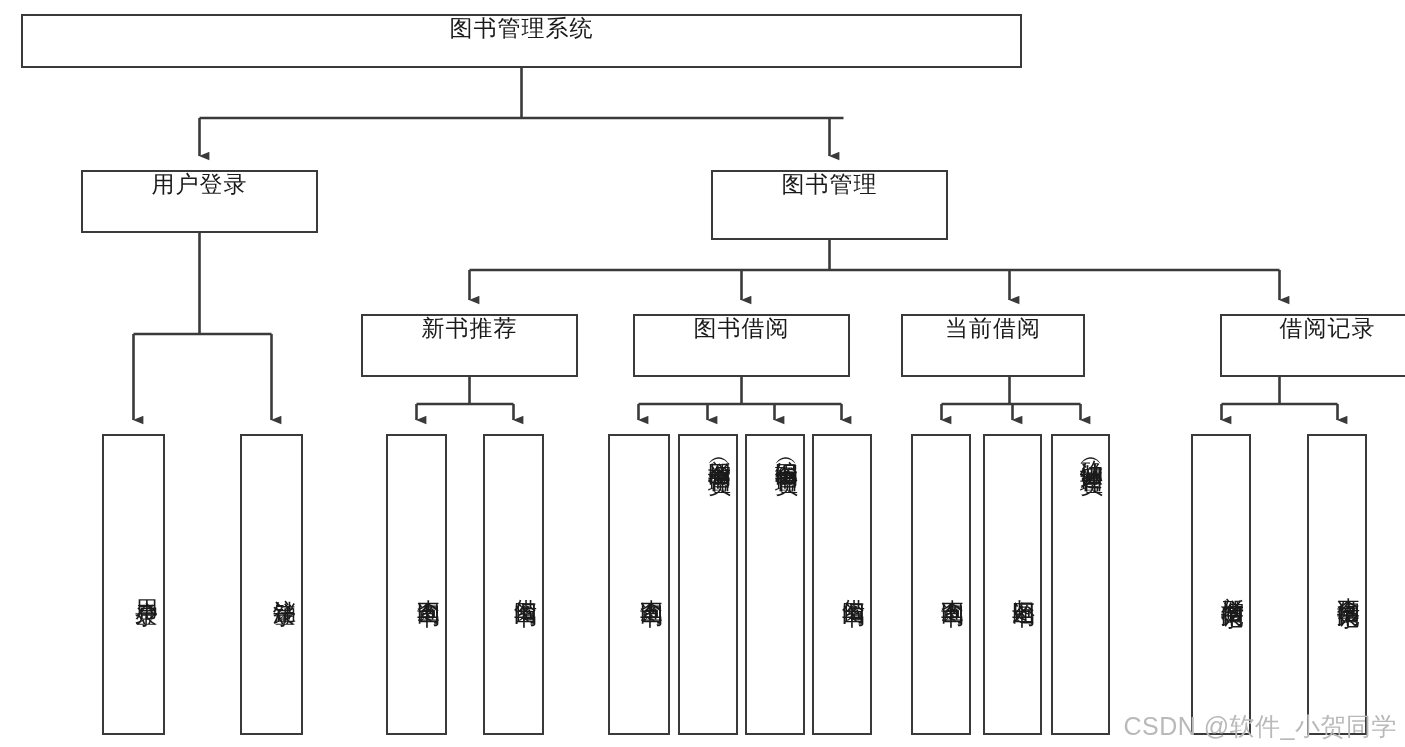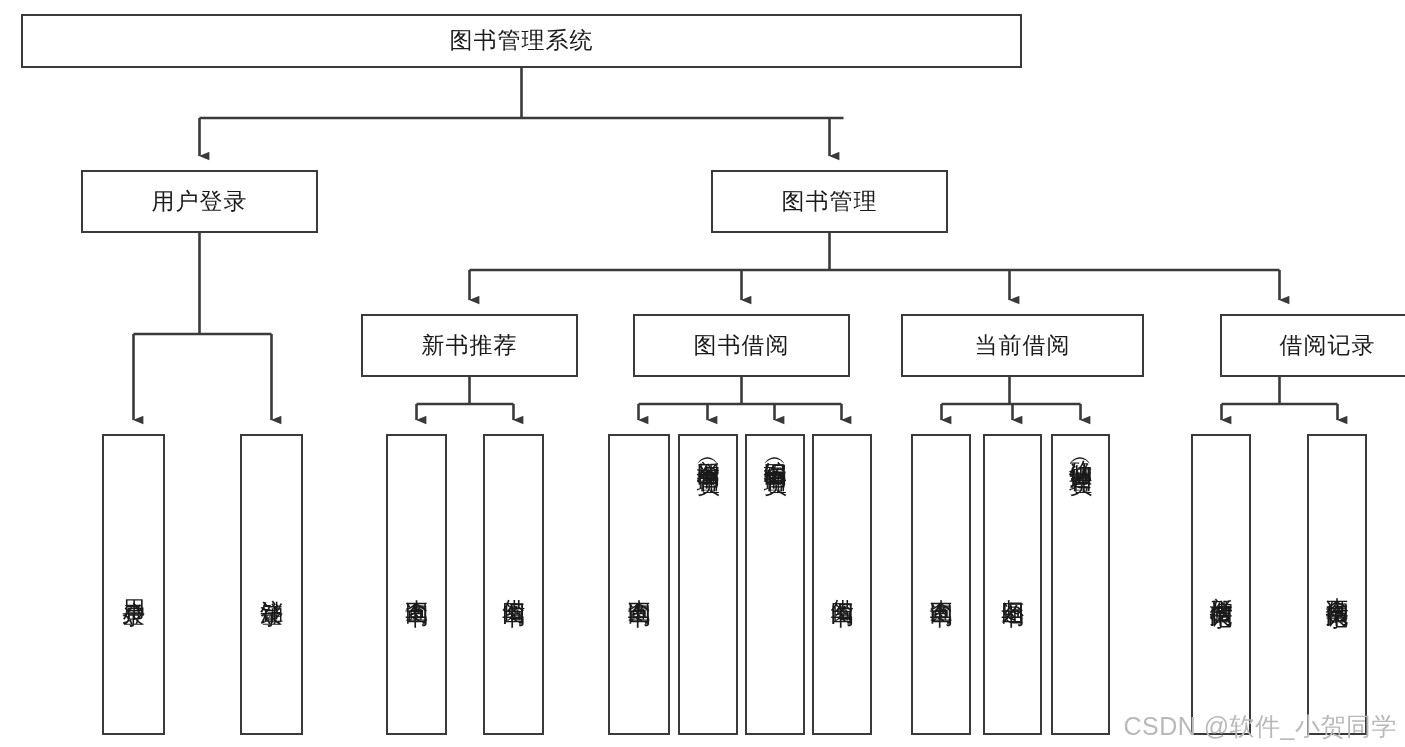--- a/index.html
+++ b/index.html
@@ -25,21 +25,21 @@
     top: 0;
     width: 1405px;
     height: 747px;
   }
   .node-box {
     position: absolute;
     box-sizing: border-box;
     border: 2.5px solid #3a3a3a;
     background: #ffffff;
     display: flex;
-    align-items: center;
+    align-items: flex-start;
     justify-content: center;
     color: #1a1a1a;
   }
   .node-box.horizontal {
     font-size: 23px;
     letter-spacing: 1px;
     line-height: 1.1;
   }
   .node-box.vertical {
     writing-mode: vertical-rl;
@@ -119,31 +119,31 @@
     </g>
   </svg>
 
   <div class="node-box horizontal" id="node-root" style="left: 21px; top: 14px; width: 1001px; height: 54px;">
     <span>图书管理系统</span>
   </div>
 
   <div class="node-box horizontal" id="node-l2-0" style="left: 81px; top: 170px; width: 237px; height: 63px;">
     <span>用户登录</span>
   </div>
-  <div class="node-box horizontal" id="node-l2-1" style="left: 711px; top: 170px; width: 237px; height: 63px;">
+  <div class="node-box horizontal" id="node-l2-1" style="left: 711px; top: 170px; width: 237px; height: 70px;">
     <span>图书管理</span>
   </div>
 
   <div class="node-box horizontal" id="node-l3-1" style="left: 633px; top: 314px; width: 217px; height: 63px;">
     <span>图书借阅</span>
   </div>
   <div class="node-box horizontal" id="node-l3-0" style="left: 361px; top: 314px; width: 217px; height: 63px;">
     <span>新书推荐</span>
   </div>
-  <div class="node-box horizontal" id="node-l3-2" style="left: 901px; top: 314px; width: 243px; height: 63px;">
+  <div class="node-box horizontal" id="node-l3-2" style="left: 901px; top: 314px; width: 184px; height: 63px;">
     <span>当前借阅</span>
   </div>
   <div class="node-box horizontal" id="node-l3-3" style="left: 1172px; top: 314px; width: 215px; height: 63px; margin-left: 48px;">
     <span>借阅记录</span>
   </div>
 
   <div class="node-box vertical" id="node-leaf-0" style="left: 102px; top: 434px; width: 63px; height: 301px;">
     <span>用户登录</span>
   </div>
   <div class="node-box vertical" id="node-leaf-1" style="left: 240px; top: 434px; width: 63px; height: 301px;">

